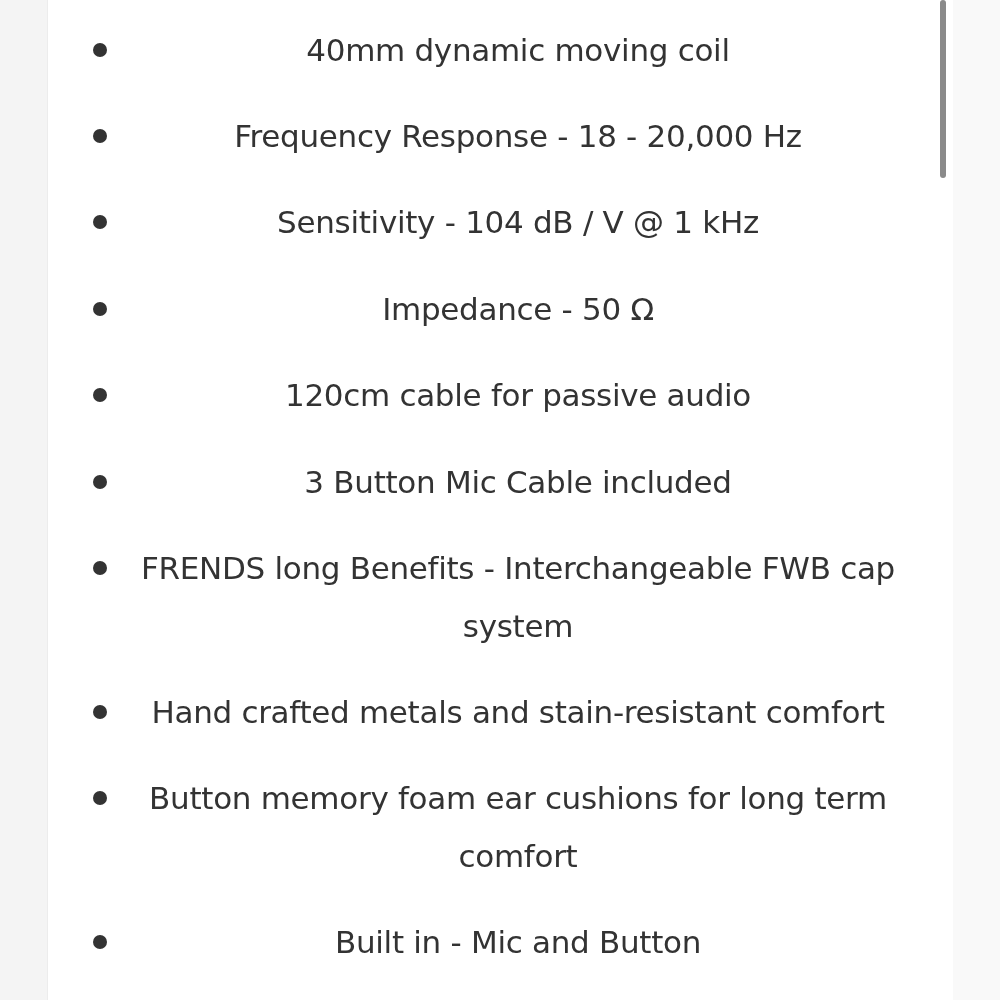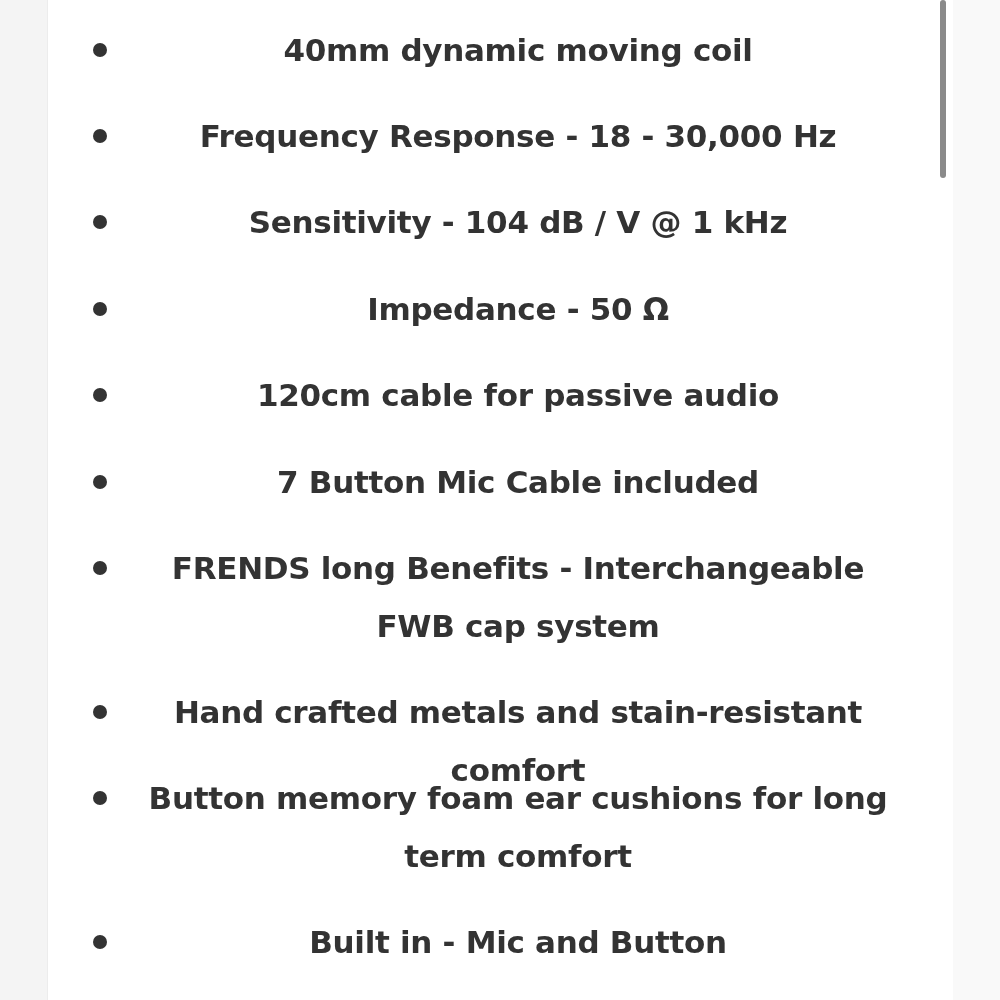--- a/index.html
+++ b/index.html
@@ -11,53 +11,53 @@
   }
   .left-gutter { position:absolute; left:0; top:0; width:47px; height:1000px; background:#f4f4f4; border-right:1px solid #ececec; }
   .content { position:absolute; left:48px; top:0; width:905px; height:1000px; background:#ffffff; }
   .right-gutter { position:absolute; left:953px; top:0; width:47px; height:1000px; background:#f9f9f9; }
   .scrollbar-thumb { position:absolute; left:940px; top:0; width:6px; height:178px; background:#8a8a8a; border-radius:3px; }
   ul.spec-list { list-style:none; margin:0; padding:0; position:absolute; left:0; top:0; width:905px; }
   li.spec-item { position:absolute; left:0; width:905px; }
   .bullet { position:absolute; left:45px; width:14px; height:14px; border-radius:50%; background:#333; }
   .spec-text {
     position:absolute; left:90px; width:760px; text-align:center;
-    font-size:31px; line-height:58px; letter-spacing:-0.3px; font-weight:700;
+    font-size:31px; line-height:58px; letter-spacing:-0.3px; font-weight:400;
     color:#333;
   }
 </style>
 </head>
 <body>
 
 <div class="left-gutter"></div>
 <div class="content">
   <ul class="spec-list">
     <li class="spec-item" style="top:21px;">
       <span class="bullet" style="top:22px;"></span>
       <span class="spec-text">40mm dynamic moving coil</span>
     </li>
     <li class="spec-item" style="top:107px;">
       <span class="bullet" style="top:22px;"></span>
-      <span class="spec-text">Frequency Response - 18 - 30,000 Hz</span>
+      <span class="spec-text">Frequency Response - 18 - 20,000 Hz</span>
     </li>
     <li class="spec-item" style="top:193px;">
       <span class="bullet" style="top:22px;"></span>
       <span class="spec-text">Sensitivity - 104 dB / V @ 1 kHz</span>
     </li>
     <li class="spec-item" style="top:280px;">
       <span class="bullet" style="top:22px;"></span>
       <span class="spec-text">Impedance - 50 Ω</span>
     </li>
     <li class="spec-item" style="top:366px;">
       <span class="bullet" style="top:22px;"></span>
       <span class="spec-text">120cm cable for passive audio</span>
     </li>
     <li class="spec-item" style="top:453px;">
       <span class="bullet" style="top:22px;"></span>
-      <span class="spec-text">7 Button Mic Cable included</span>
+      <span class="spec-text">3 Button Mic Cable included</span>
     </li>
     <li class="spec-item" style="top:539px;">
       <span class="bullet" style="top:22px;"></span>
       <span class="spec-text">FRENDS long Benefits - Interchangeable FWB cap system</span>
     </li>
     <li class="spec-item" style="top:683px;">
       <span class="bullet" style="top:22px;"></span>
       <span class="spec-text">Hand crafted metals and stain-resistant comfort</span>
     </li>
     <li class="spec-item" style="top:769px;">

